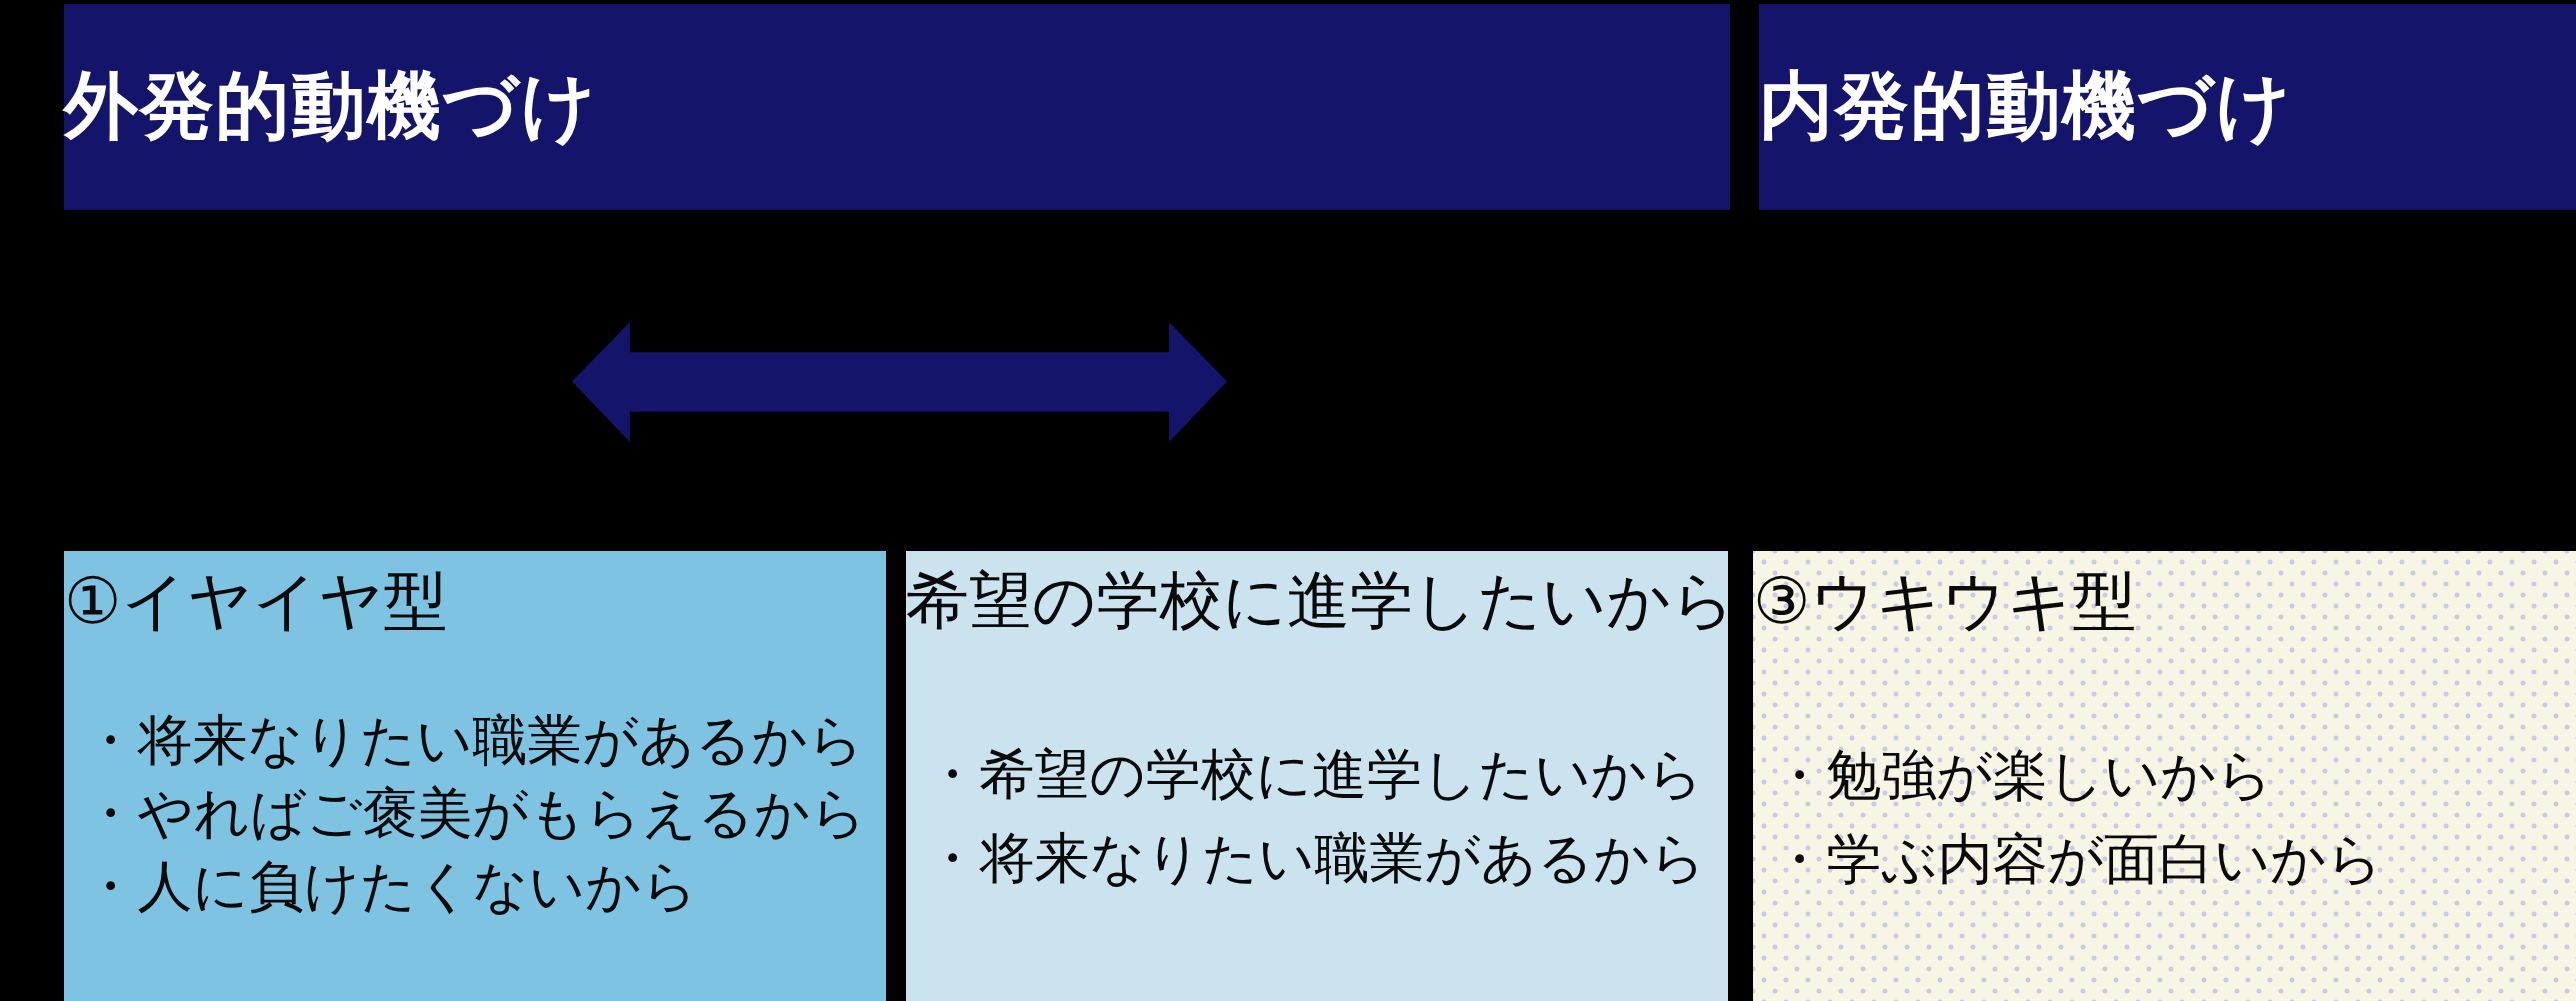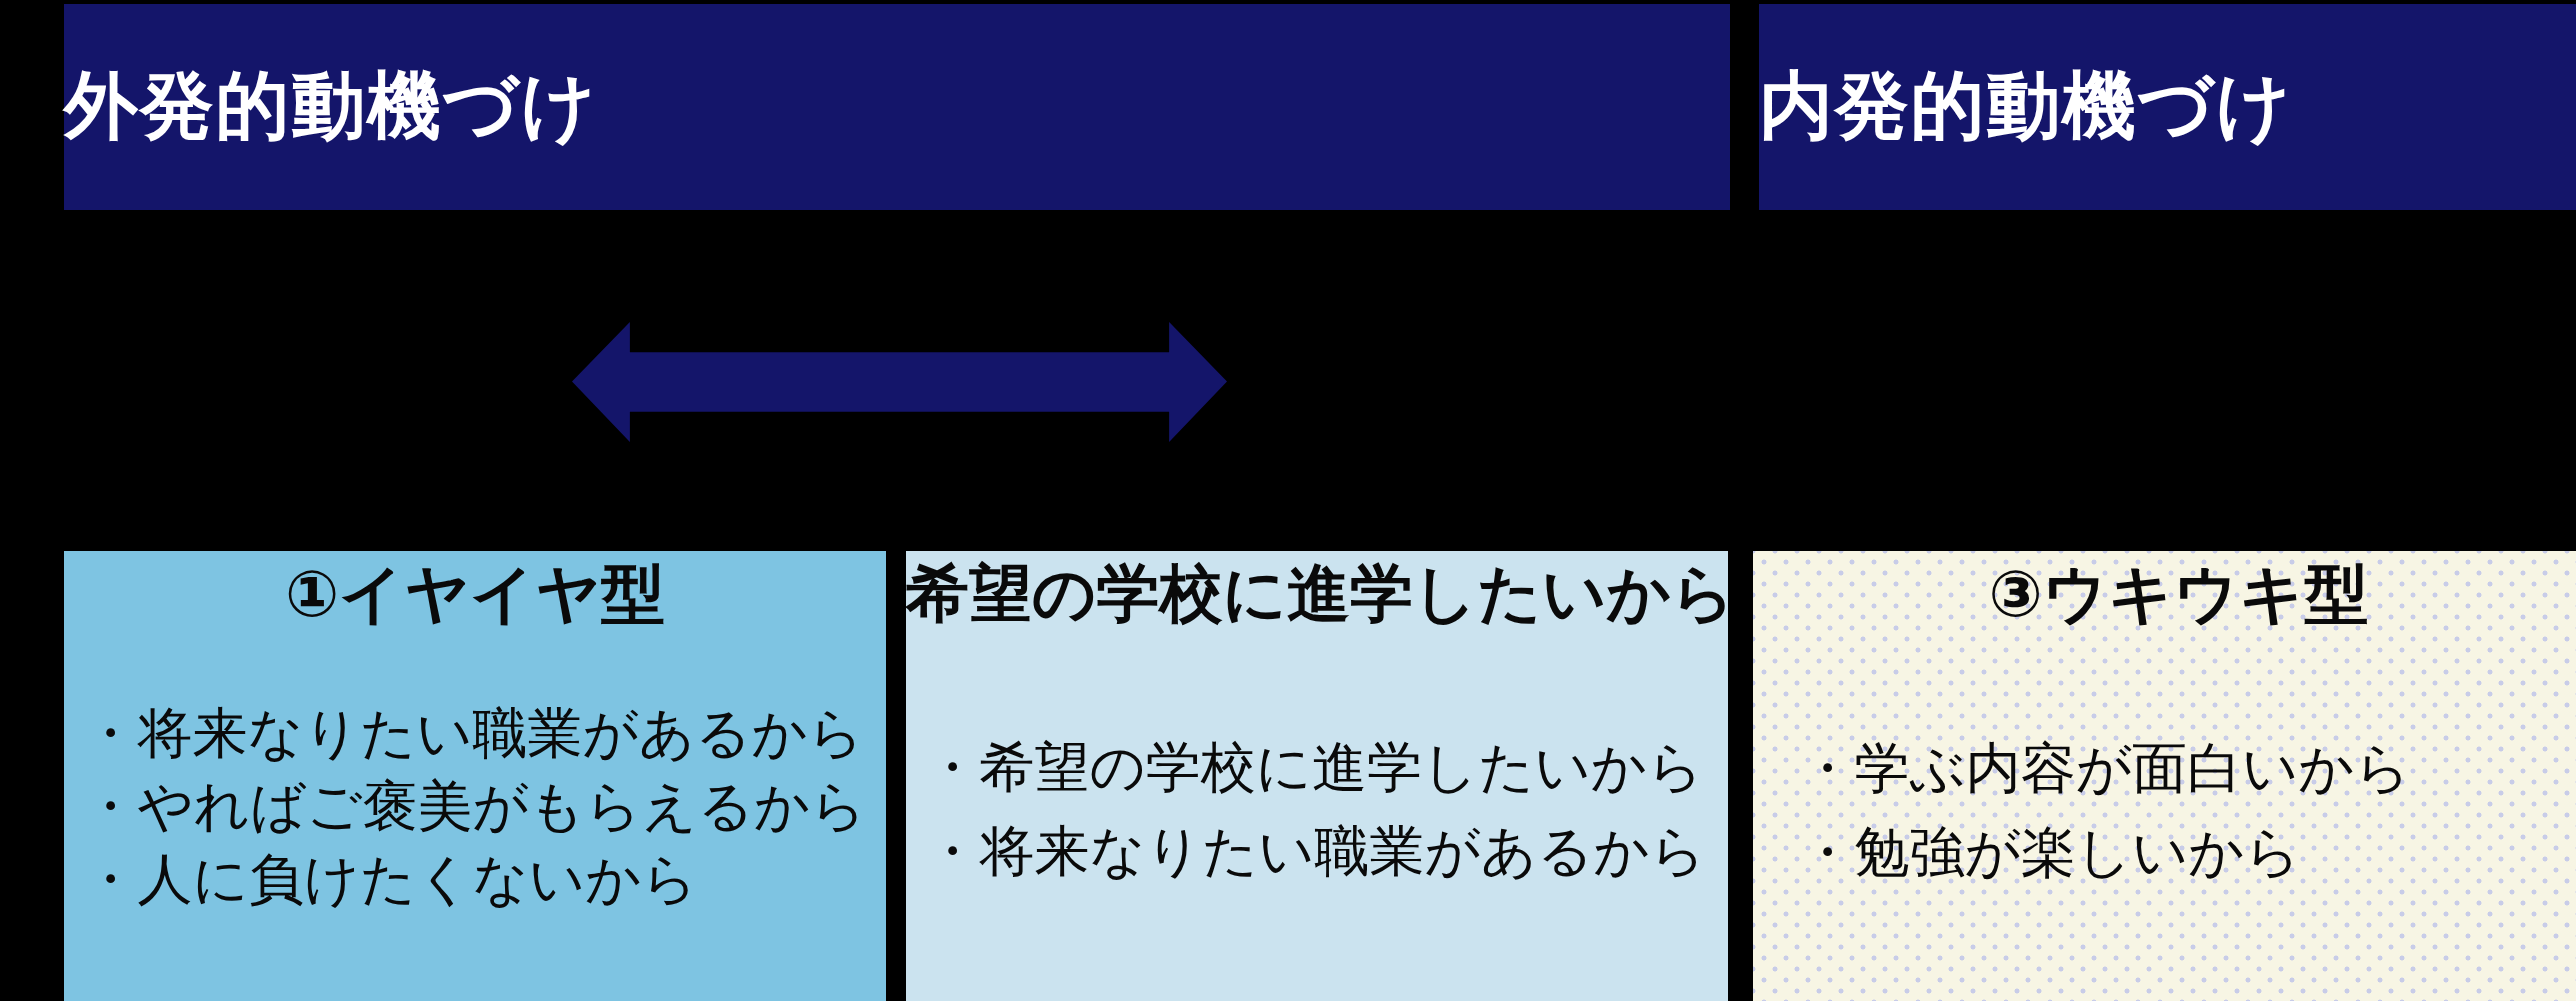--- a/index.html
+++ b/index.html
@@ -65,30 +65,28 @@
   .card-1 { left: 64px;   width: 822px; background: var(--box1-bg); }
   .card-2 { left: 906px;  width: 822px; background: var(--box2-bg); }
   .card-3 {
     left: 1753px; width: 823px;
     background-color: var(--box3-bg);
     background-image:
       radial-gradient(var(--box3-dots) 2.2px, transparent 2.8px),
       radial-gradient(var(--box3-dots) 2.2px, transparent 2.8px);
     background-size: 22px 22px;
     background-position: 0 0, 11px 11px;
-    padding-left: 28px;
   }
 
   .card-title {
-    margin-top: 3px;
-    text-align: center;
+    margin-top: 10px;
+    text-align: left;
     font-size: 64px;
     line-height: 1.25;
     white-space: nowrap;
-    font-weight: bold;
   }
   .card-2 .card-title { font-size: 63px; }
 
   .reason-list {
     list-style: none;
     padding-left: 18.4px;
     font-size: 55px;
     white-space: nowrap;
   }
   .card-1 .reason-list { margin-top: 63px;  line-height: 73px; }
@@ -127,19 +125,19 @@
     <div class="card-title">希望の学校に進学したいから</div>
     <ul class="reason-list">
       <li>・希望の学校に進学したいから</li>
       <li>・将来なりたい職業があるから</li>
     </ul>
   </div>
 
   <div class="type-card card-3">
     <div class="card-title">③ウキウキ型</div>
     <ul class="reason-list">
+      <li>・勉強が楽しいから</li>
       <li>・学ぶ内容が面白いから</li>
-      <li>・勉強が楽しいから</li>
     </ul>
   </div>
 
 </div>
 
 
 </body></html>

